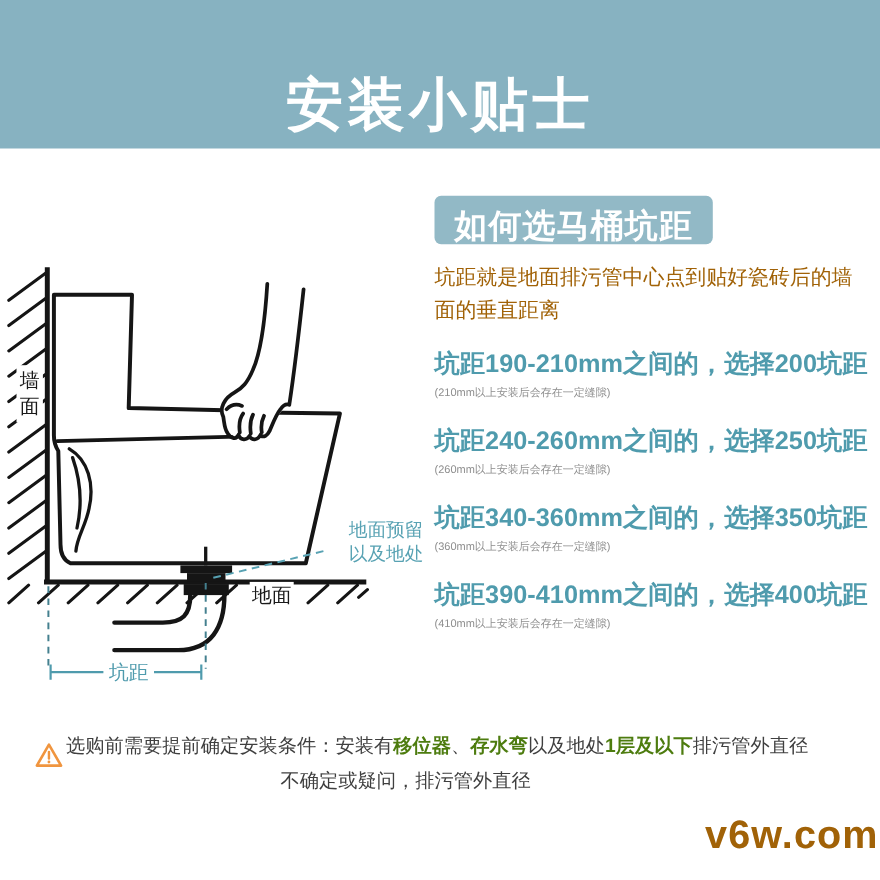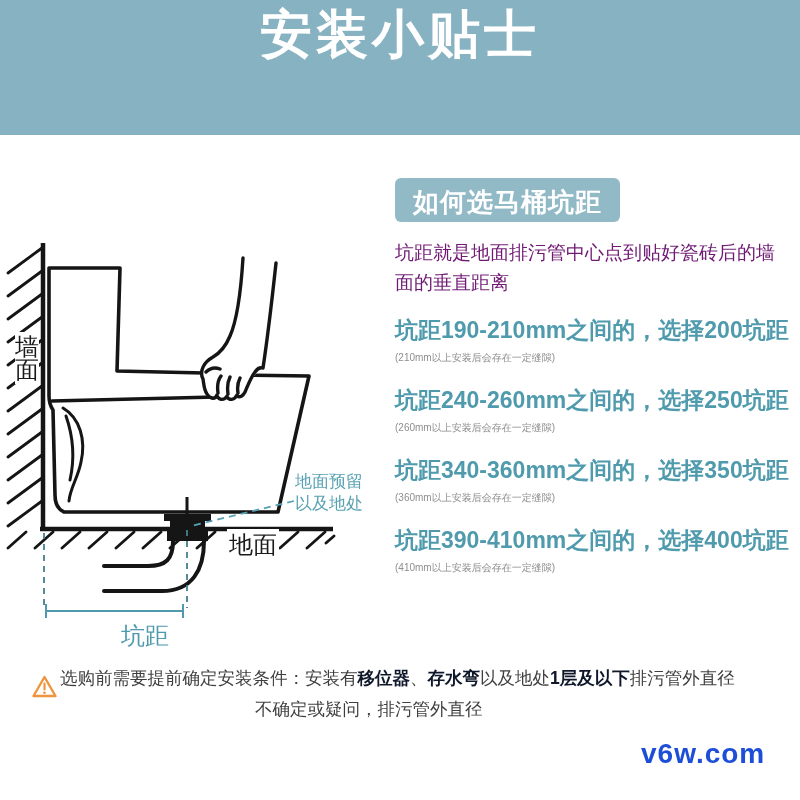--- a/index.html
+++ b/index.html
@@ -1,53 +1,53 @@
 <!DOCTYPE html>
 <html><head>
 <meta charset="utf-8">
 <style>
   * { margin:0; padding:0; box-sizing:border-box; }
   body { font-family:"Liberation Sans","DejaVu Sans",sans-serif; background:#fff; }
   .page { position:relative; width:800px; height:800px; background:#fff; overflow:hidden; }
 
   
   .banner { position:absolute; left:0; top:0; width:800px; height:135px;
-    background:#87b2c1; display:flex; align-items:flex-start; justify-content:center; }
+    background:#87b2c1; display:flex; align-items:flex-end; justify-content:center; }
   .banner-title { color:#ffffff; font-size:52px; font-weight:bold; letter-spacing:4px;
     padding-bottom:4px; }
 
   
   .right-col { position:absolute; left:395px; top:178px; width:400px; }
-  .badge { display:inline-block; background:#92b9c6; color:#fff; font-size:26px;
+  .badge { display:inline-block; background:#92b9c6; color:#fff; font-size:30px;
     font-weight:bold; letter-spacing:1px; padding:7px 18px; border-radius:6px; height:44px;text-align:center; }
-  .desc { margin-top:16px; width:392px; font-size:19px; line-height:30px; color:#701a75; }
+  .desc { margin-top:16px; width:392px; font-size:19px; line-height:30px; color:#a16207; }
   .spec-item { margin-top:19px; }
   .spec-title { font-size:23px; line-height:26px; font-weight:600; color:#4f9bad; white-space:nowrap; }
   .spec-note { margin-top:5px; font-size:10px; line-height:20px; color:#8e8e8e; white-space:nowrap; }
 
   
   .diagram { position:absolute; left:0; top:230px; width:400px; height:400px; }
   .diagram svg { position:absolute; left:0; top:0; }
-  .dlabel { position:absolute; color:#1a1a1a; font-size:24px; background:#fff; }
+  .dlabel { position:absolute; color:#1a1a1a; font-size:18px; background:#fff; }
   .wall-label { left:15px; top:102px; width:24px; line-height:23px; text-align:center;
     word-break:break-all; padding:3px 0; }
   .floor-label { left:227px; top:299px; padding:0 2px; }
-  .pit-label { left:94px; top:390px; padding:0 5px; color:#4f9bad;margin-left:22px; }
-  .pipe-label { position:absolute; left:295px; top:241px; width:90px; text-align:left;
+  .pit-label { left:94px; top:369px; padding:0 5px; color:#4f9bad; }
+  .pipe-label { position:absolute; left:295px; top:241px; width:90px; text-align:right;
     color:#58a2b3; font-size:17px; line-height:22px; }
 
   
   .warning-icon { position:absolute; left:31px; top:674px; }
   .warning-text { position:absolute; left:60px; top:663px; font-size:17.5px; line-height:30.5px;
     color:#3f3f3f; white-space:nowrap; }
-  .warning-text .hl { color:#0f172a; font-weight:bold; }
+  .warning-text .hl { color:#4d7c0f; font-weight:bold; }
   .warn-line3 { margin-left:195px; }
 
-  .watermark { position:absolute; left:641px; top:738px; font-size:28px; font-weight:bold;
-    color:#1d4ed8; letter-spacing:1px; }
+  .watermark { position:absolute; left:641px; top:738px; font-size:36px; font-weight:bold;
+    color:#a16207; letter-spacing:1px; }
 </style>
 </head>
 <body>
 
 <div class="page">
 
   <div class="banner">
     <div class="banner-title">安装小贴士</div>
   </div>
 

